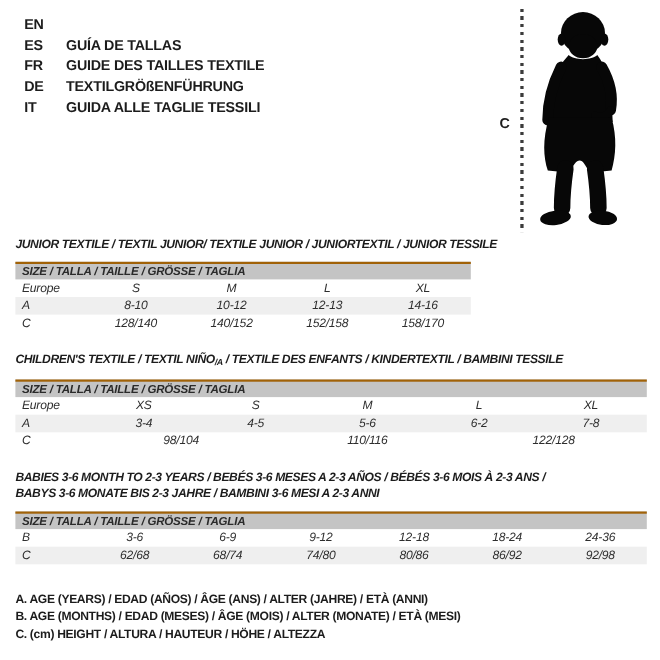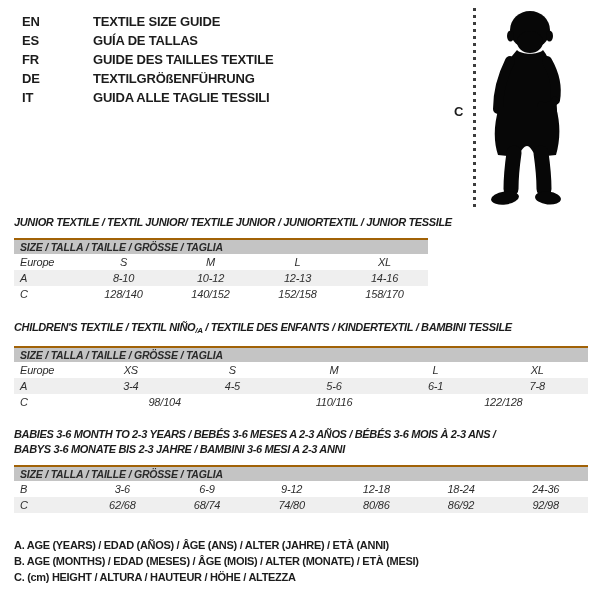--- a/index.html
+++ b/index.html
@@ -2,21 +2,21 @@
 <html><head>
 <meta charset="utf-8">
 <style>
   html,body{margin:0;padding:0;background:#ffffff;}
   .page{
     position:relative;width:600px;height:600px;background:#ffffff;
     font-family:"Liberation Sans",sans-serif;color:#1c1c1c;overflow:hidden;
   }
   
   .lang-list{position:absolute;left:22px;top:12px;}
-  .lang-row{display:flex;height:19px;line-height:19px;gap:33px;}
+  .lang-row{display:flex;height:19px;line-height:19px;}
   .lang-code{width:38px;font-weight:bold;font-size:13px;letter-spacing:-0.2px;}
   .lang-label{font-weight:bold;font-size:13px;letter-spacing:-0.2px;white-space:nowrap;}
   
   .dash-line{
     position:absolute;left:473px;top:8px;width:3px;height:203px;
     background:repeating-linear-gradient(to bottom,#3c3c3c 0 3px,transparent 3px 7px);
   }
   .c-label{position:absolute;left:454px;top:104px;font-weight:bold;font-size:13px;}
   .baby-svg{position:absolute;left:484px;top:9px;}
   
@@ -37,21 +37,20 @@
   .footnote{font-weight:bold;font-size:11px;line-height:16px;letter-spacing:-0.3px;white-space:nowrap;}
 </style>
 </head>
 <body>
 
 <div class="page">
 
   <div class="lang-list">
       <div class="lang-row">
         <span class="lang-code">EN</span>
-        <span class="lang-label">TEXTILE SIZE GUIDE</span>
       </div>
       <div class="lang-row">
         <span class="lang-code">ES</span>
         <span class="lang-label">GUÍA DE TALLAS</span>
       </div>
       <div class="lang-row">
         <span class="lang-code">FR</span>
         <span class="lang-label">GUIDE DES TAILLES TEXTILE</span>
       </div>
       <div class="lang-row">
@@ -127,21 +126,21 @@
           <span class="t-cell">S</span>
           <span class="t-cell">M</span>
           <span class="t-cell">L</span>
           <span class="t-cell">XL</span>
         </div>
         <div class="t-row shaded">
           <span class="t-label">A</span>
           <span class="t-cell">3-4</span>
           <span class="t-cell">4-5</span>
           <span class="t-cell">5-6</span>
-          <span class="t-cell">6-1</span>
+          <span class="t-cell">6-2</span>
           <span class="t-cell">7-8</span>
         </div>
         <div class="t-row">
           <span class="t-label">C</span>
           <span class="t-cell">98/104</span>
           <span class="t-cell">110/116</span>
           <span class="t-cell">122/128</span>
         </div>
       </div>
   </div>

